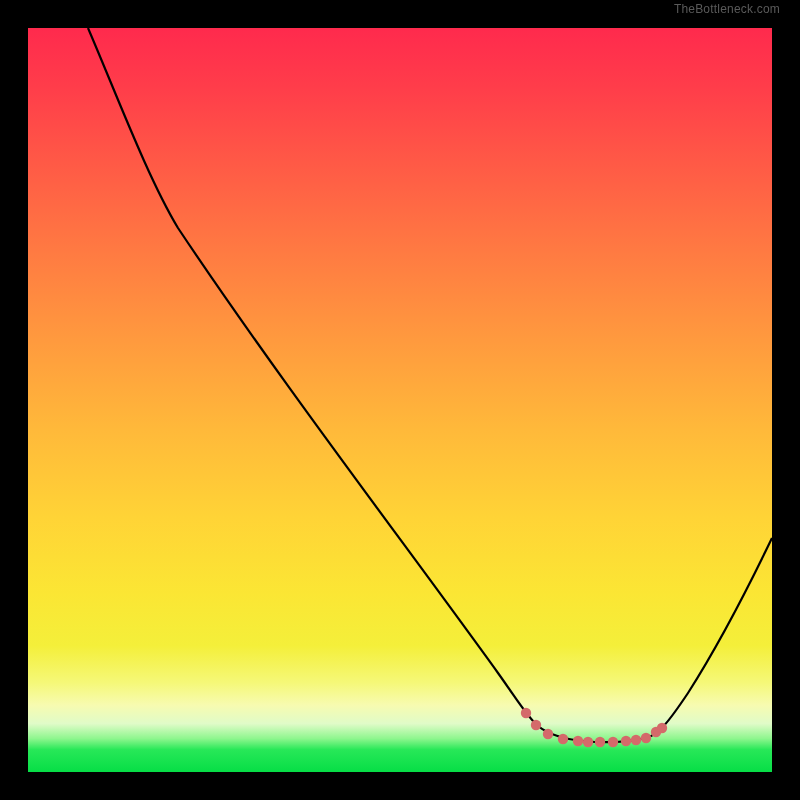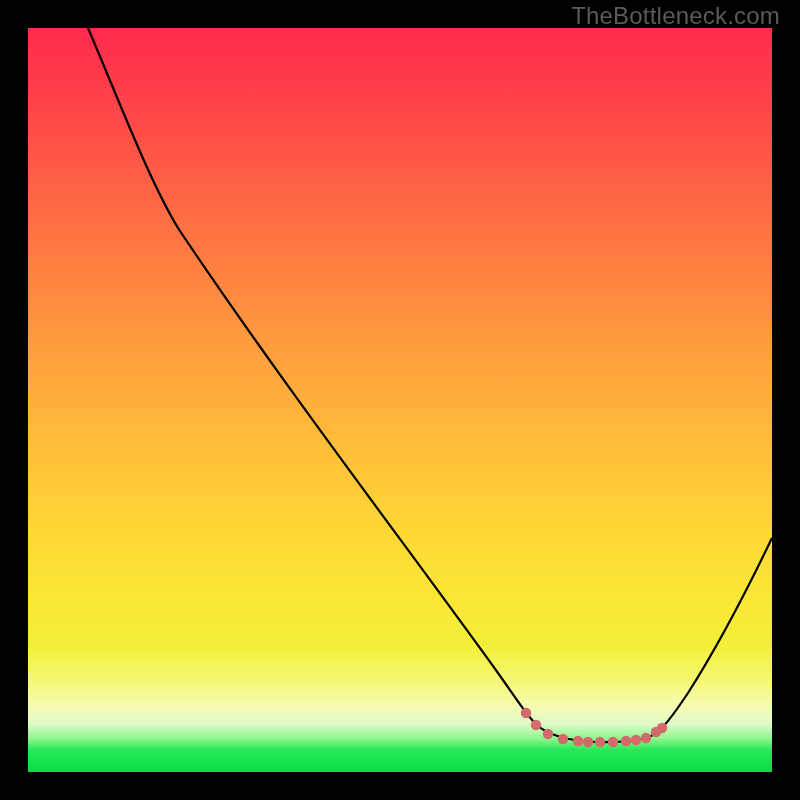--- a/index.html
+++ b/index.html
@@ -14,21 +14,21 @@
     position: relative;
     width: 800px;
     height: 800px;
     background: #000;
   }
   .watermark {
     position: absolute;
     top: 2px;
     right: 20px;
     font-family: Arial, Helvetica, sans-serif;
-    font-size: 24px;
+    font-size: 12px;
     font-weight: 400;
     color: #5a5a5a;
     letter-spacing: 0.2px;
     z-index: 10;
   }
   .plot {
     position: absolute;
     top: 28px;
     left: 28px;
     width: 744px;

